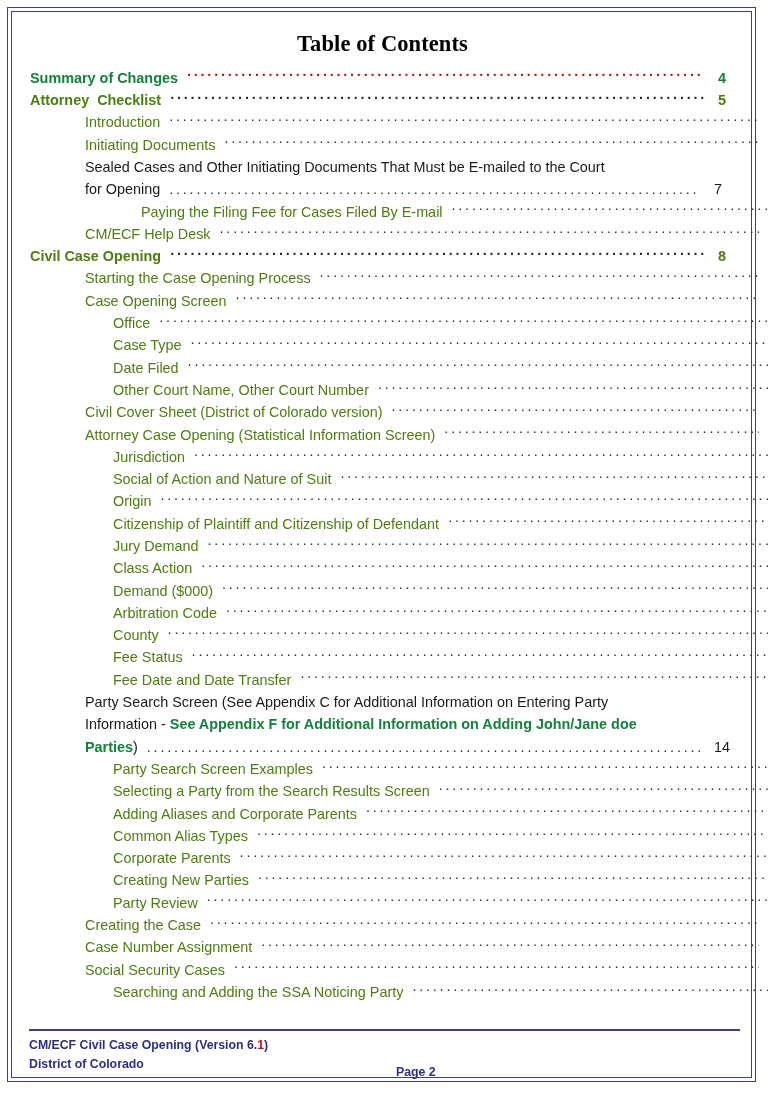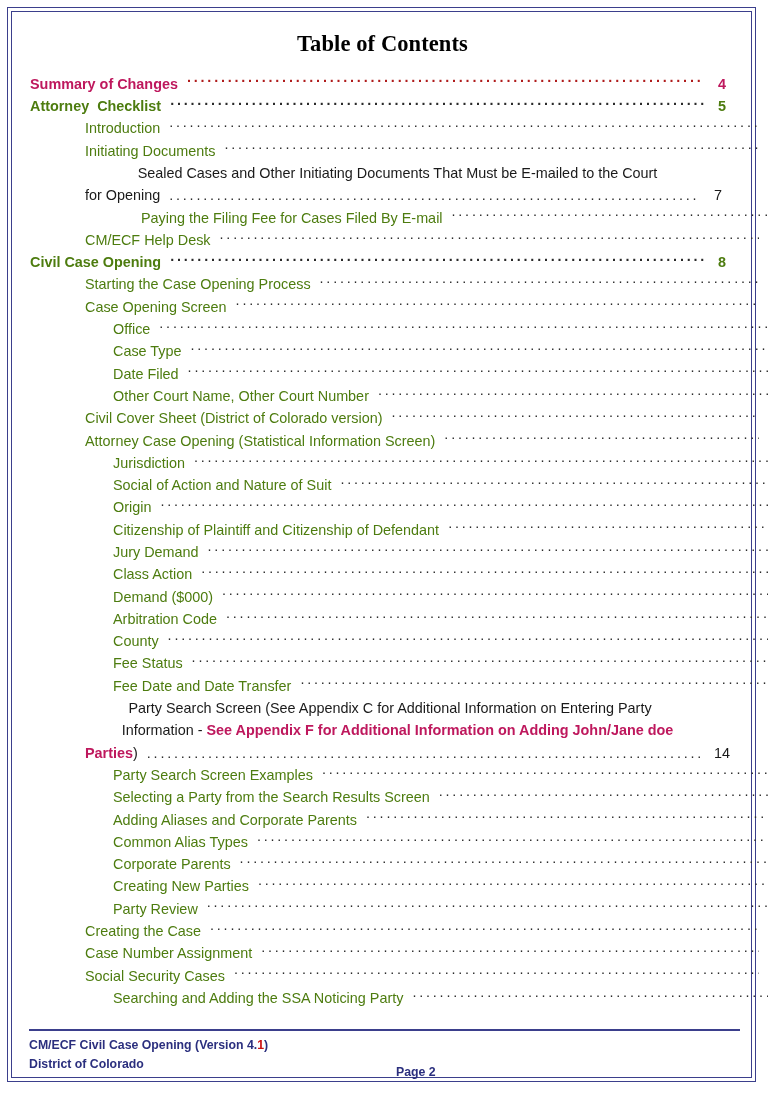--- a/index.html
+++ b/index.html
@@ -47,21 +47,21 @@
   }
 
   
   .toc-title {
     font-family: "Liberation Serif", serif;
     font-weight: bold;
     font-size: 22.5px;
     text-align: center;
     color: #000000;
     letter-spacing: 0.1px;
-    margin: 6px 0 16px 0;
+    margin: 6px 0 10px 0;
     line-height: 1.1;
   }
 
   
   .toc-list {
     margin: 0;
     padding: 0;
   }
   .row {
     display: flex;
@@ -104,35 +104,34 @@
   }
 
   
   .lvl1 { padding-left: 4px;  }
   .lvl2 { padding-left: 59px; }
   .lvl3 { padding-left: 87px; }
   .lvl4 { padding-left: 115px; }
 
   
   .bold   { font-weight: bold; }
-  .red    { color: #be185d; }
+  .red    { color: #15803d; }
   .row.bold .leader::before { color: #2a2a2a; }
   .row.red .leader::before  { color: #b01c1c; }
   .row.bold .pageno, .row .pageno.bold { font-weight: bold; }
 
   
   .wrap-entry {
     font-size: 14.4px;
     line-height: 22.3px;
     color: #1a1a1a;
   }
   .wrap-entry .wrap-line {
     display: block;
     white-space: normal;
-    text-align: center;
   }
   .wrap-entry .tail {
     display: flex;
     align-items: flex-end;
     width: 100%;
     white-space: nowrap;
   }
   .wrap-entry .tail .label { flex: 0 0 auto; white-space: pre; }
   .wrap-entry .tail .leader {
     flex: 1 1 auto; min-width: 6px; overflow: hidden;
@@ -368,16 +367,16 @@
         <div class="row lvl3">
           <span class="label">Searching and Adding the SSA Noticing Party</span>
           <span class="leader"></span>
         </div>
       </div>
 
   </div>
 
   <div id="footer">
     <div id="footer-rule"></div>
-    <div class="footer-line"><span>CM/ECF Civil Case Opening (Version 4.</span><span class="v-red">1</span><span>)</span></div>
+    <div class="footer-line"><span>CM/ECF Civil Case Opening (Version 6.</span><span class="v-red">1</span><span>)</span></div>
     <div class="footer-line second"><span>District of Colorado</span><span class="footer-page">Page 2</span></div>
   </div>
 </div>
 
 </body></html>

